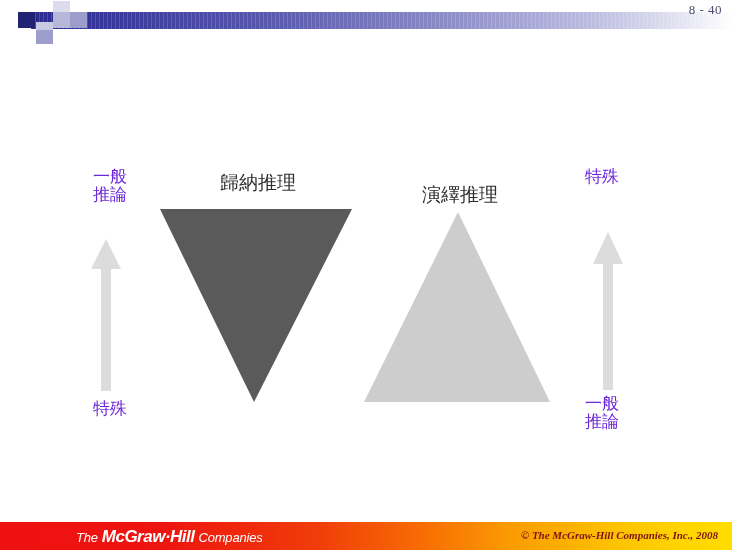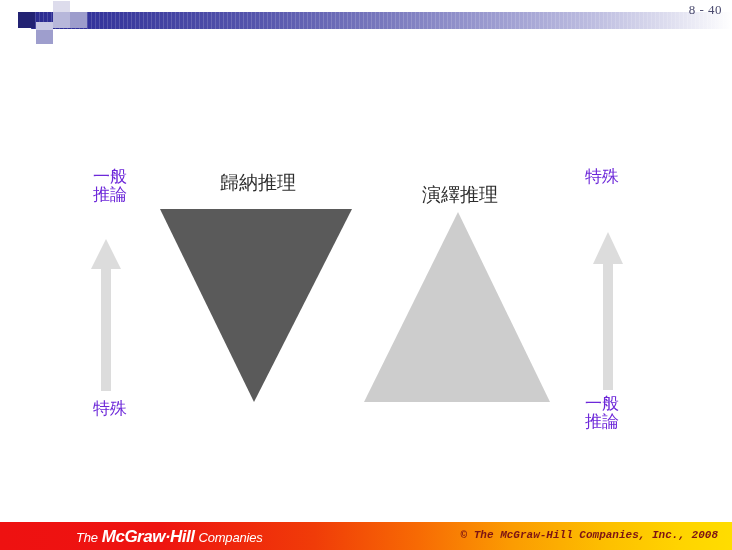--- a/index.html
+++ b/index.html
@@ -213,21 +213,21 @@
   }
   .mcgraw-logo .big {
     font-size: 17px;
     letter-spacing: -0.5px;
   }
   .copyright {
     position: absolute;
     right: 14px;
     top: 7px;
     color: #7d1414;
-    font-family: Liberation Mono, monospace;
+    font-family: Liberation Serif, serif;
     font-size: 11px;
     font-style: italic;
     font-weight: bold;
     white-space: nowrap;
   }
 </style>
 </head>
 <body>
 
 <div class="slide">

